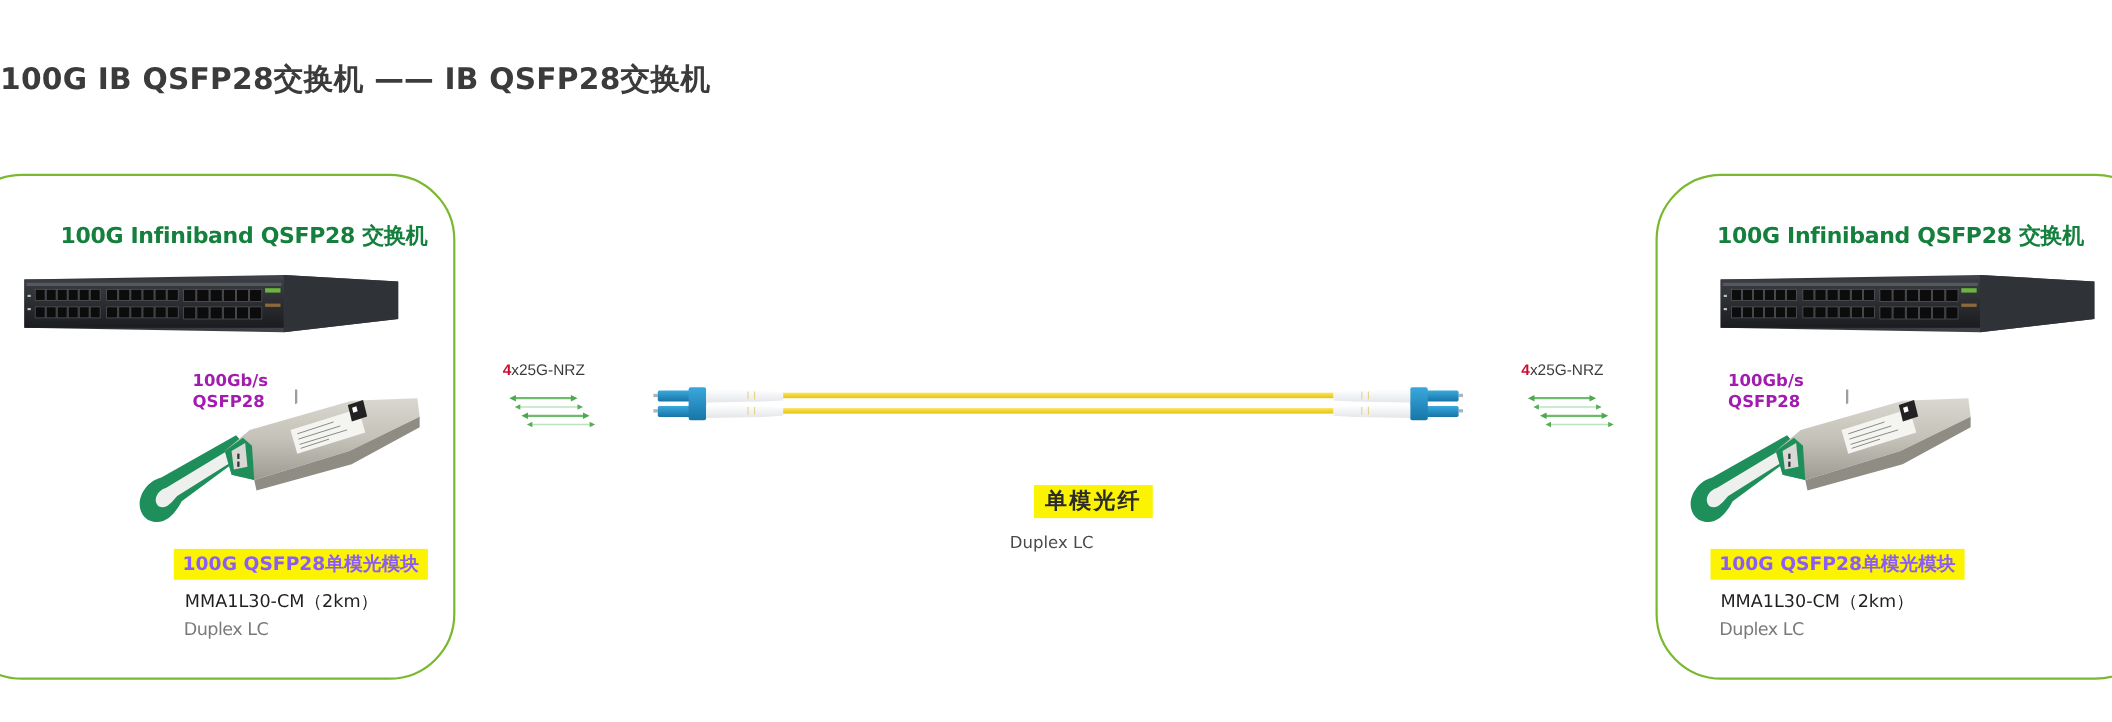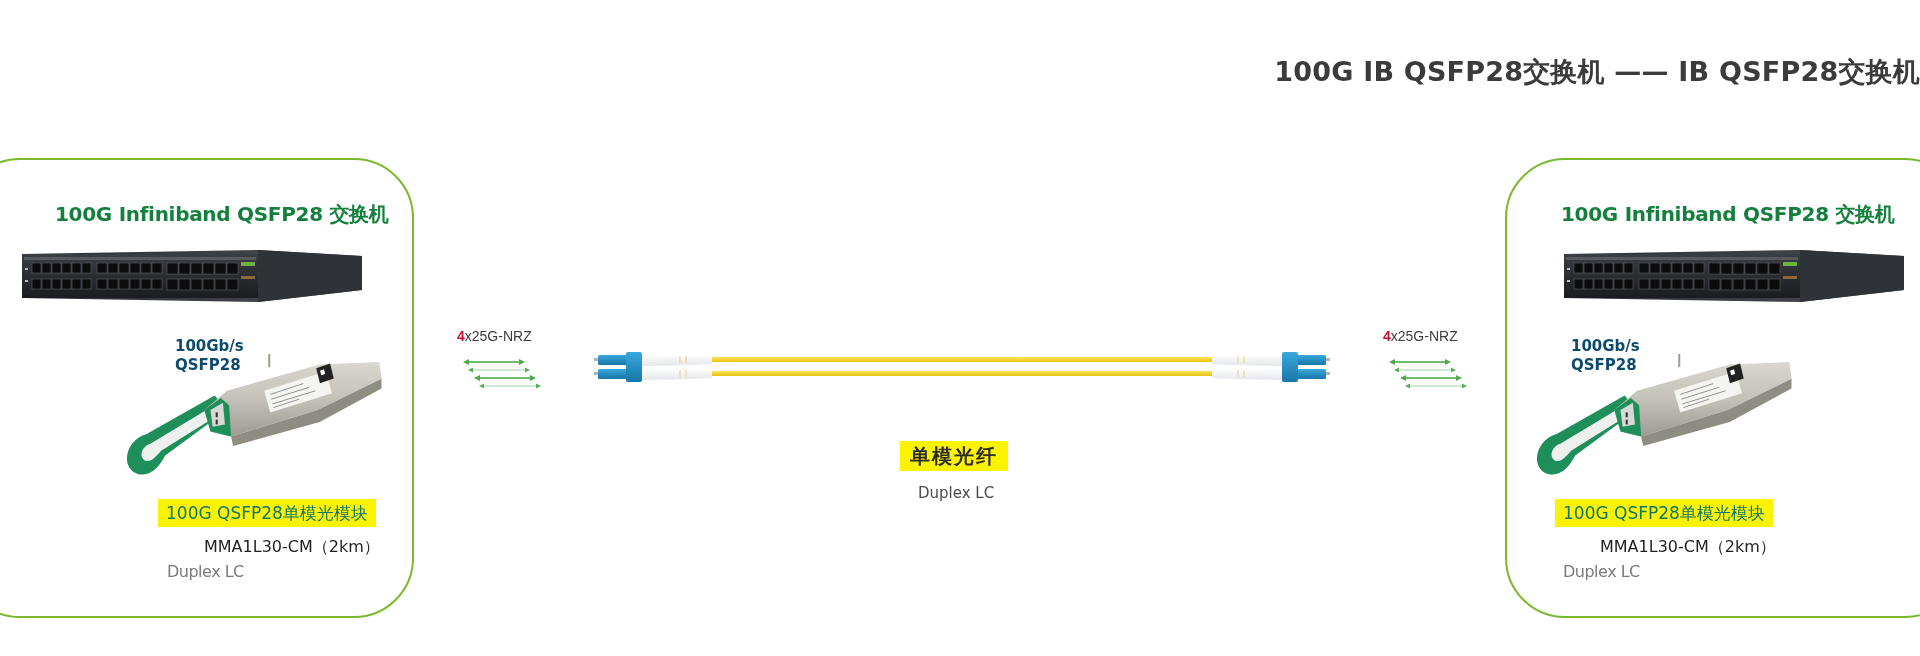--- a/index.html
+++ b/index.html
@@ -1,30 +1,30 @@
 <!DOCTYPE html>
 <html><head>
 <meta charset="utf-8">
 <style>
   html, body { margin:0; padding:0; background:#ffffff; }
   body { width:1920px; height:656px; position:relative; overflow:hidden;
          font-family:"Liberation Sans","DejaVu Sans",sans-serif; }
   .abs { position:absolute; }
-  .title { left:0; width:1920px; top:54px; text-align:right; font-size:27px; font-weight:bold;
+  .title { left:0; width:1920px; top:54px; text-align:left; font-size:27px; font-weight:bold;
            color:#3b3b3b; font-family:"DejaVu Sans",sans-serif; letter-spacing:0.2px; }
   .panel { border:2px solid #7ab82e; border-radius:60px; box-sizing:border-box; background:#fff; }
   .panel-left { left:-40px; top:158px; width:454px; height:460px; }
   .panel-right { left:1505px; top:158px; width:460px; height:460px; }
   .panel-title { font-size:20px; font-weight:bold; color:#15803d; white-space:nowrap;
                  font-family:"DejaVu Sans",sans-serif; letter-spacing:-0.3px; }
-  .speed { font-size:15px; color:#0c4a6e; line-height:19px; font-weight:bold;
+  .speed { font-size:15px; color:#a21caf; line-height:19px; font-weight:bold;
            font-family:"DejaVu Sans",sans-serif; }
-  .hl { background:#fbf300; color:#0f766e; font-weight:normal; font-size:17px; white-space:nowrap;
+  .hl { background:#fbf300; color:#8b5cf6; font-weight:bold; font-size:17px; white-space:nowrap;
         font-family:"DejaVu Sans",sans-serif; padding:3px 8px 3px 8px; line-height:22px; }
-  .model { font-size:16px; color:#1f1f1f; font-family:"DejaVu Sans",sans-serif; white-space:nowrap;margin-left:36px; }
+  .model { font-size:16px; color:#1f1f1f; font-family:"DejaVu Sans",sans-serif; white-space:nowrap; }
   .conn { font-size:16px; color:#7a7a7a; font-family:"DejaVu Sans",sans-serif; white-space:nowrap; letter-spacing:-0.5px; }
   .lanes { font-size:14px; color:#3c3c3c; font-family:"Liberation Sans",sans-serif; white-space:nowrap; }
   .lanes .num { color:#c8102e; font-weight:bold; }
   .fiber-label { background:#fbf300; color:#2b2b2b; font-weight:bold; font-size:20px; padding:3px 10px;
                  font-family:"DejaVu Sans",sans-serif; letter-spacing:2px; line-height:24px; }
   .fiber-conn { font-size:15px; color:#4a4a4a; font-family:"DejaVu Sans",sans-serif; }
 </style>
 </head>
 <body>
 
@@ -192,21 +192,21 @@
   <rect x="120" y="7" width="508" height="5" fill="url(#fiberGrad)"></rect>
   <rect x="120" y="21" width="508" height="5" fill="url(#fiberGrad)"></rect>
   <g transform="translate(4,4)">
       <use href="#lcConnector"></use>
     </g>
   <g transform="translate(740,4) scale(-1,1)">
       <use href="#lcConnector"></use>
     </g>
 </svg>
 
-<div class="abs fiber-label" style="left:900px; top:441px;font-family:Liberation Serif, serif;">单模光纤</div>
+<div class="abs fiber-label" style="left:940px; top:441px;font-family:Liberation Serif, serif;">单模光纤</div>
 <div class="abs fiber-conn" style="left:918px; top:484px;">Duplex LC</div>
 
 <div class="abs lanes" style="left:1383px; top:328px;">
   <span class="num">4</span><span>x25G-NRZ</span>
 </div>
 <svg class="abs" style="left:1389px; top:358px;" width="82" height="34">
     <use href="#lanesShape"></use>
   </svg>
 
 <div class="abs panel panel-right"></div>

